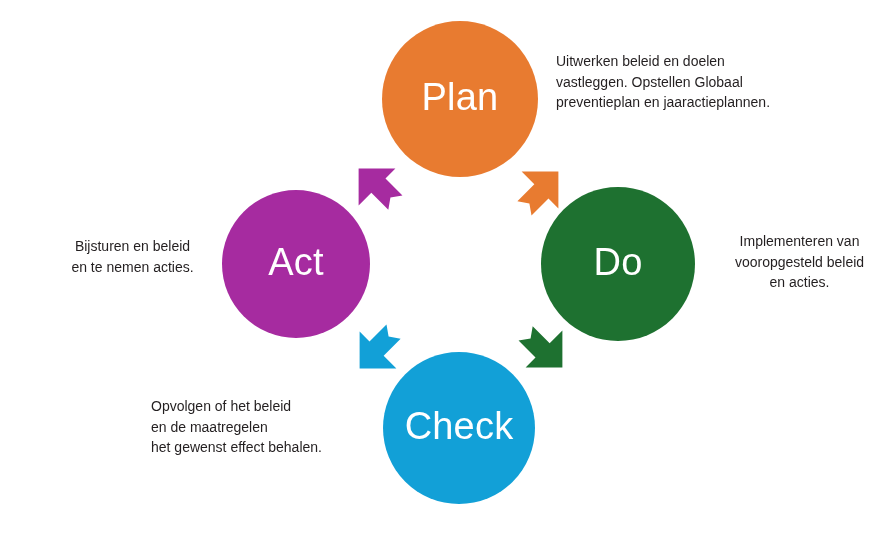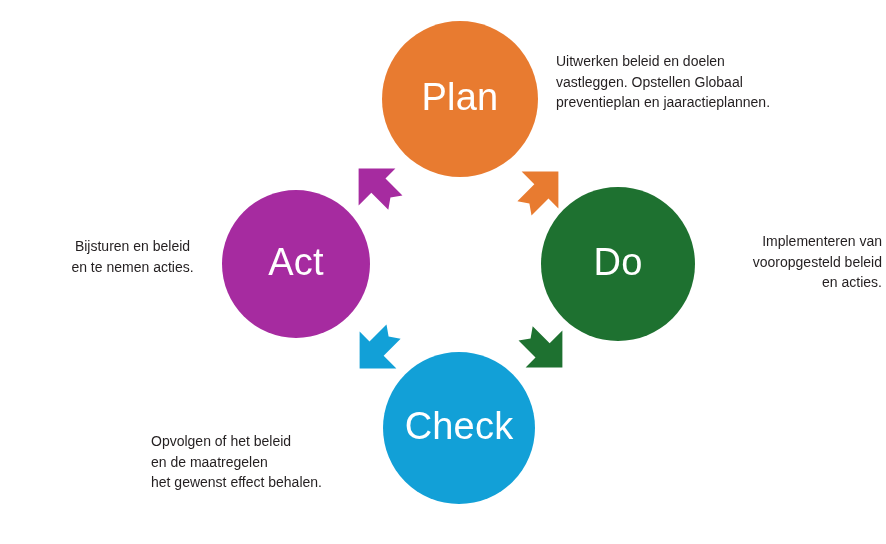--- a/index.html
+++ b/index.html
@@ -37,21 +37,21 @@
   }
   .caption {
     position: absolute;
     font-family: "Liberation Sans", sans-serif;
     font-size: 14px;
     line-height: 20.5px;
     color: #231f20;
     white-space: pre-line;
   }
   #caption-plan  { left: 556px; top: 51px;  width: 300px; text-align: left; }
-  #caption-do    { left: 717px; top: 231px; width: 165px; text-align: right; }
+  #caption-do    { left: 717px; top: 231px; width: 165px; text-align: center; }
   #caption-check { left: 151px; top: 396px; width: 230px; text-align: left; }
   #caption-act   { left: 40px;  top: 236px; width: 185px; text-align: left; }
 </style>
 </head>
 <body>
 
 <div id="diagram-root" style="background: rgb(255, 255, 255);">
 
   <svg id="pdca-svg" viewBox="0 0 886 544" xmlns="http://www.w3.org/2000/svg">
 
@@ -93,20 +93,20 @@
   </svg>
 
   <div class="caption" id="caption-plan" style="color: rgb(35, 31, 32);">Uitwerken beleid en doelen
 vastleggen. Opstellen Globaal
 preventieplan en jaaractieplannen.</div>
 
   <div class="caption" id="caption-do" style="color: rgb(35, 31, 32);">Implementeren van
 vooropgesteld beleid
 en acties.</div>
 
-  <div class="caption" id="caption-check" style="color: rgb(35, 31, 32); margin-top: 35px;">Opvolgen of het beleid
+  <div class="caption" id="caption-check" style="color: rgb(35, 31, 32);">Opvolgen of het beleid
 en de maatregelen
 het gewenst effect behalen.</div>
 
   <div class="caption" id="caption-act" style="color: rgb(35, 31, 32); text-align: center;">Bijsturen en beleid
 en te nemen acties.</div>
 
 </div>
 
 </body></html>

